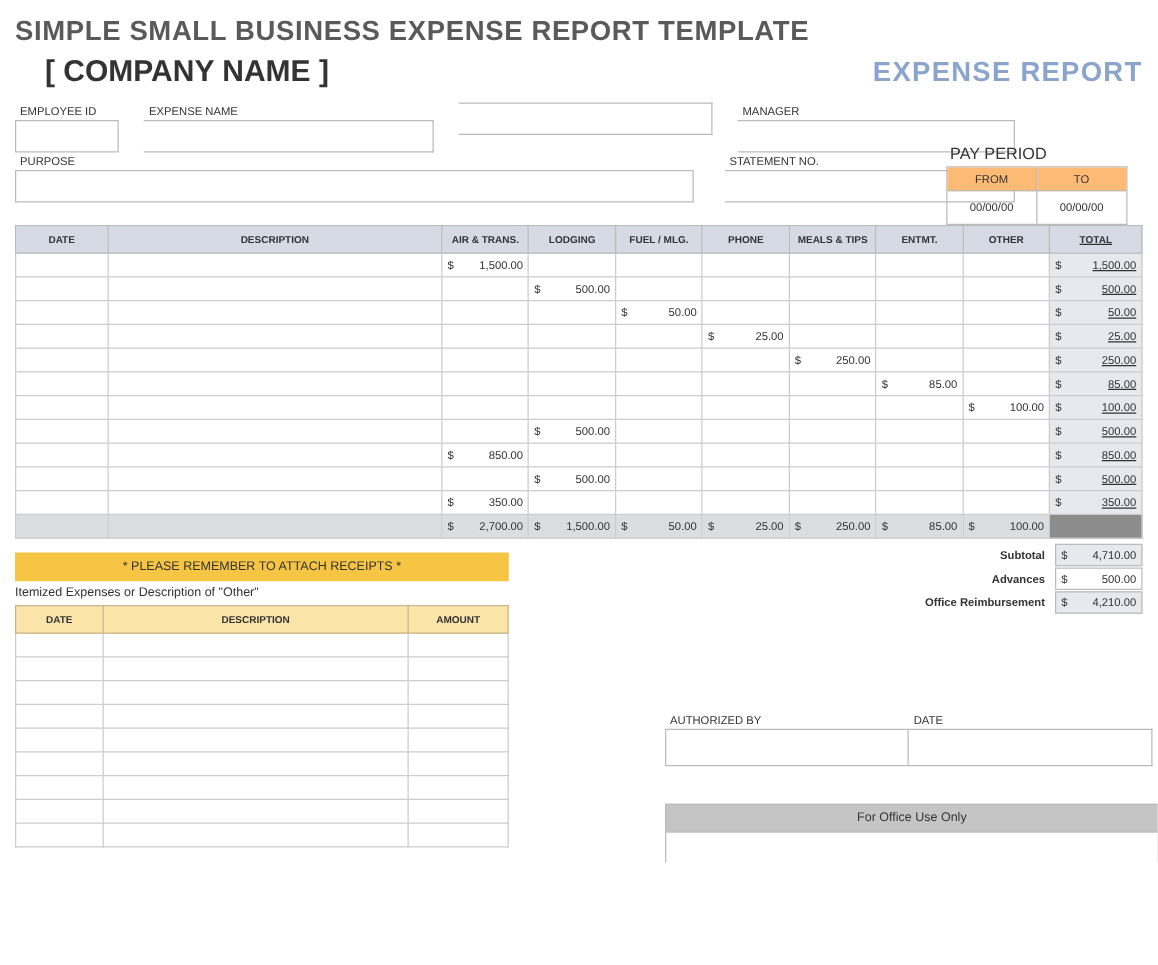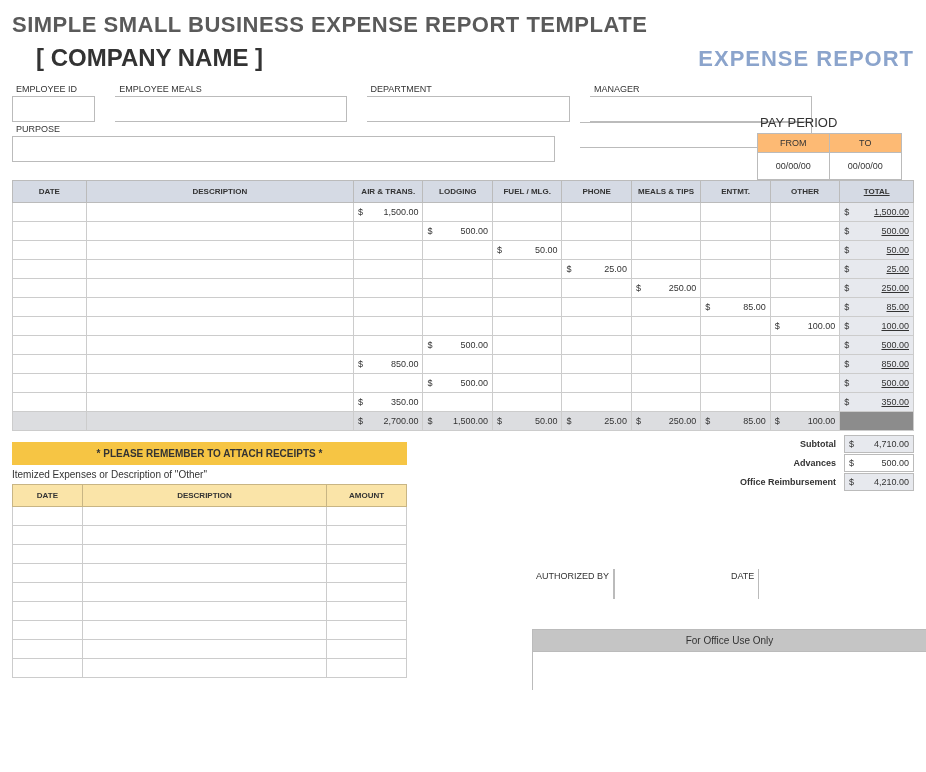--- a/index.html
+++ b/index.html
@@ -145,21 +145,21 @@
     font-size: 9px;
     text-align: right;
     background: #e7e9ee;
   }
   .summary-val.plain { background:#fff; }
   .summary-val .cur { float:left; }
   .receipts-banner {
     background: #f6c544;
     text-align: center;
     font-size: 10px;
-    font-weight: bold;
+    font-weight: normal;
     padding: 6px;
     width: 395px;
     margin-top: -50px;
   }
   .itemized-label {
     font-size: 10px;
     margin: 4px 0;
     width: 395px;
   }
   .itemized-table {
@@ -181,21 +181,21 @@
   .it-date { width: 70px;}
   .it-desc { width: 245px;}
   .it-amt { width: 80px;}
   .bottom-right {
     position: absolute;
     left: 520px;
     top: 557px;
     width: 395px;
   }
   .auth-row { display:flex; gap:0; margin-bottom:4px; }
-  .auth-cell { display:flex; }
+  .auth-cell { display:flex; flex-direction:column; }
   .auth-label { font-size:9px; padding:2px 4px; }
   .auth-box { border:1px solid #bbb; height:30px; }
   .office-use {
     margin-top: 30px;
   }
   .office-head {
     background: #c5c5c5;
     text-align: center;
     font-size: 10px;
     padding: 5px;
@@ -218,39 +218,39 @@
   <div class="company">[ COMPANY NAME ]</div>
   <div class="report-label">EXPENSE REPORT</div>
 </div>
 
 <div class="info-row1">
   <div class="info-cell" style="width:90px">
     <div class="info-label">EMPLOYEE ID</div>
     <div class="info-box"></div>
   </div>
   <div class="info-cell" style="width:250px">
-    <div class="info-label">EMPLOYEE MEALS</div>
+    <div class="info-label">EXPENSE NAME</div>
     <div class="info-box" style="border-left:none"></div>
   </div>
   <div class="info-cell" style="width:220px">
-    <div class="info-label">DEPARTMENT</div>
     <div class="info-box" style="border-left:none"></div>
   </div>
   <div class="info-cell" style="width:240px">
     <div class="info-label">MANAGER</div>
     <div class="info-box" style="border-left:none"></div>
   </div>
 </div>
 
 <div class="info-row2">
   <div class="info-cell" style="width:560px">
     <div class="info-label">PURPOSE</div>
     <div class="info-box"></div>
   </div>
   <div class="info-cell" style="width:240px">
+    <div class="info-label">STATEMENT NO.</div>
     <div class="info-box" style="border-left:none"></div>
   </div>
 </div>
 
 <div class="pay-period">
   <div class="pay-title">PAY PERIOD</div>
   <div class="pay-grid">
     <div class="pay-head">FROM</div>
     <div class="pay-head" style="border-right:none">TO</div>
     <div class="pay-val">00/00/00</div>

